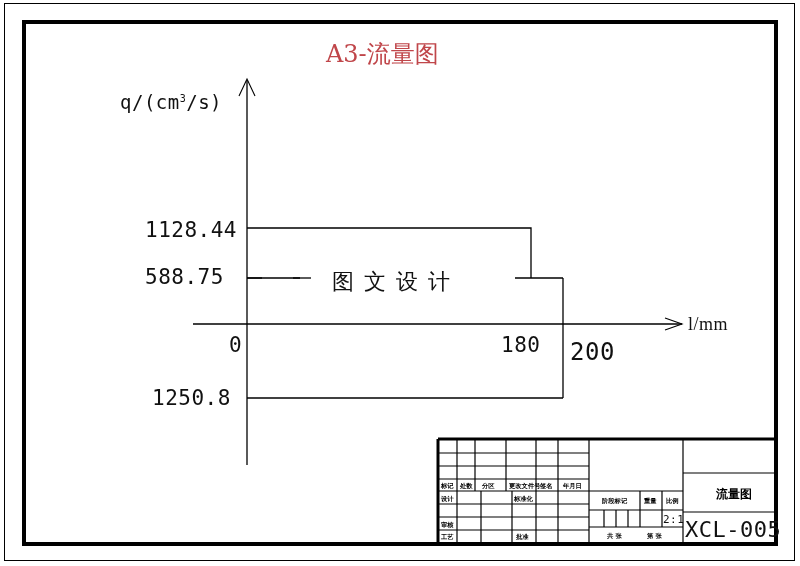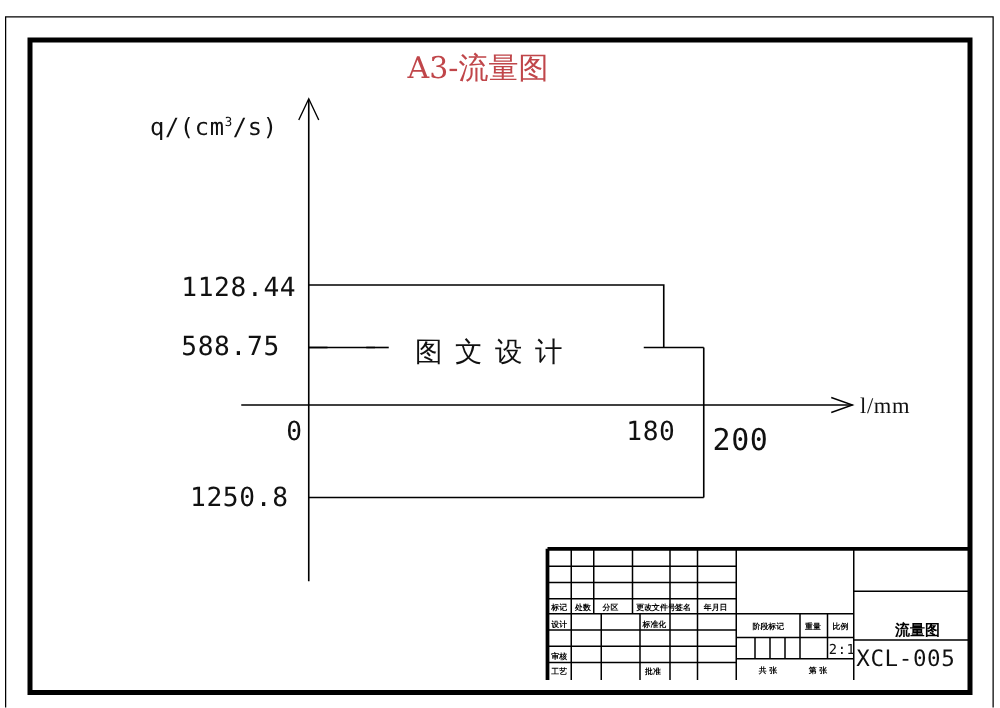--- a/index.html
+++ b/index.html
@@ -1,17 +1,17 @@
 <!DOCTYPE html>
 <html><head>
 <meta charset="utf-8">
 <style>
   html,body{margin:0;padding:0;background:#fff;}
   body{width:800px;height:566px;position:relative;overflow:hidden;font-family:"DejaVu Sans",sans-serif;}
-  .abs{position:absolute;margin-top:10px;}
+  .abs{position:absolute;}
   #outer{left:4px;top:3px;width:791px;height:558px;border:1px solid #000;box-sizing:border-box;}
   #inner{left:22px;top:20px;width:756px;height:526px;border:4px solid #000;box-sizing:border-box;}
   svg{position:absolute;left:0;top:0;}
   .lbl{position:absolute;font-family:"DejaVu Sans Mono",monospace;font-weight:200;color:#111;letter-spacing:0.5px;white-space:nowrap;}
   .title{position:absolute;left:326px;top:38px;font-family:"DejaVu Serif",serif;font-size:24px;color:#c0464a;white-space:nowrap;}
   .wm{position:absolute;left:300px;top:262px;width:215px;height:40px;background:#fff;font-family:"DejaVu Serif",serif;font-size:22px;color:#111;letter-spacing:10px;display:flex;align-items:center;padding-left:32px;box-sizing:border-box;text-align:right;}
   .tb{position:absolute;font-size:7px;font-weight:bold;color:#000;white-space:nowrap;transform:scale(0.9);transform-origin:left top;}
 </style>
 </head>
 <body>
@@ -103,13 +103,13 @@
 <div class="tb" style="left:441px;top:521px;">审核</div>
 <div class="tb" style="left:441px;top:533px;">工艺</div>
 <div class="tb" style="left:516px;top:533px;">批准</div>
 <div class="tb" style="left:602px;top:497px;">阶段标记</div>
 <div class="tb" style="left:644px;top:497px;">重量</div>
 <div class="tb" style="left:666px;top:497px;">比例</div>
 <div class="tb" style="left:607px;top:532px;">共 张</div>
 <div class="tb" style="left:647px;top:532px;">第 张</div>
 <div class="lbl" style="left:663px;top:513px;font-size:11px;">2:1</div>
 <div class="abs" style="left:716px;top:486px;font-size:12px;font-weight:bold;white-space:nowrap;">流量图</div>
-<div class="lbl" style="left:685px;top:517px;font-size:18px;">XCL-005</div>
+<div class="lbl" style="left:685px;top:517px;font-size:22px;">XCL-005</div>
 
 </body></html>

